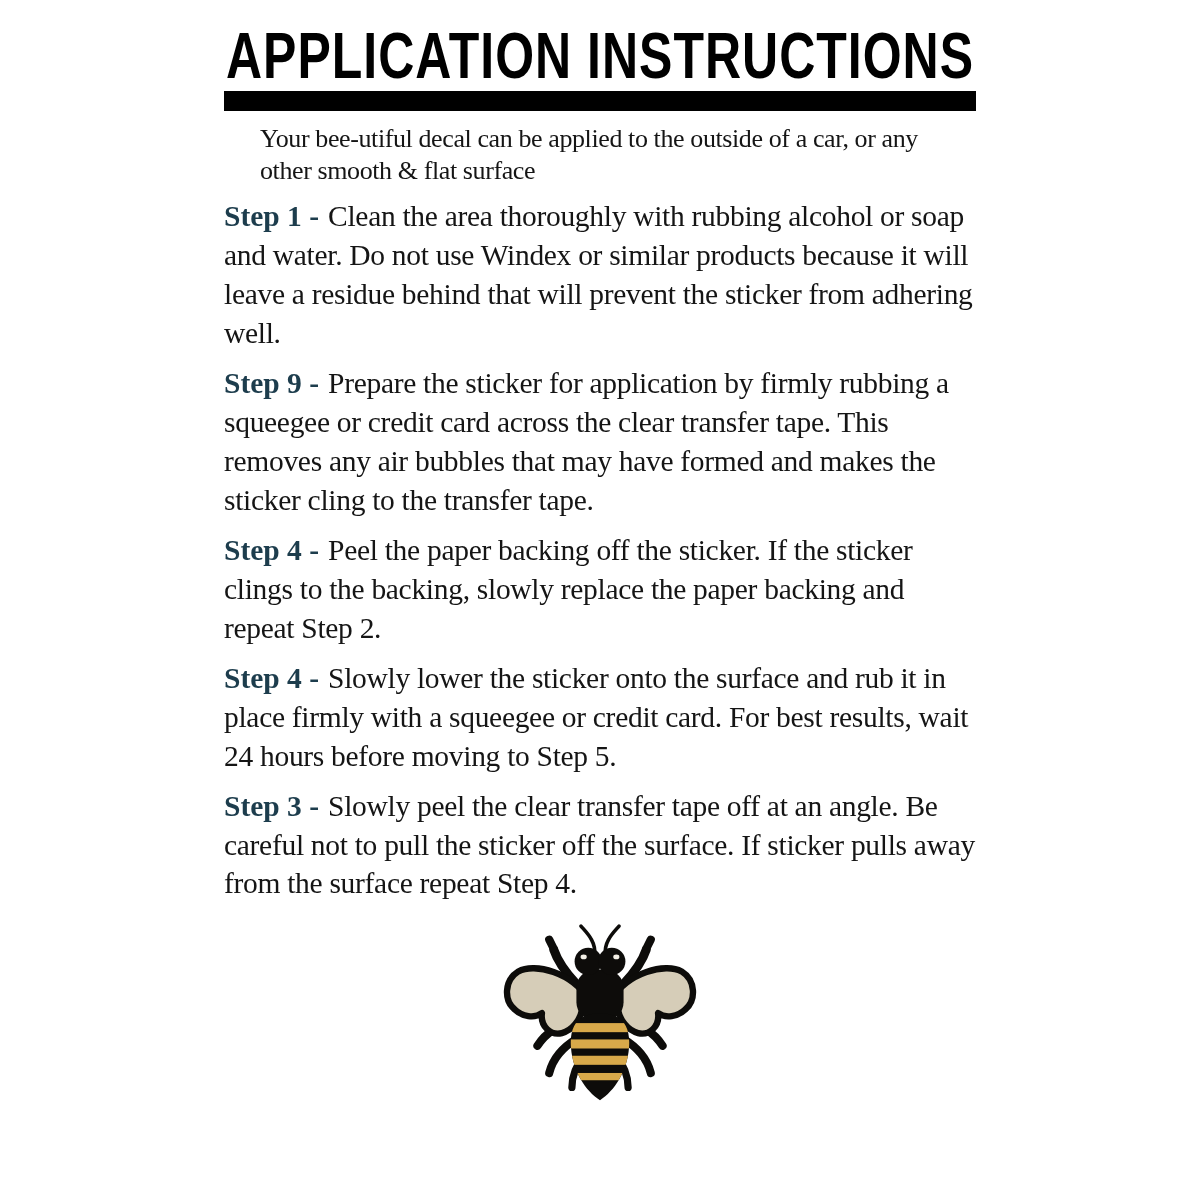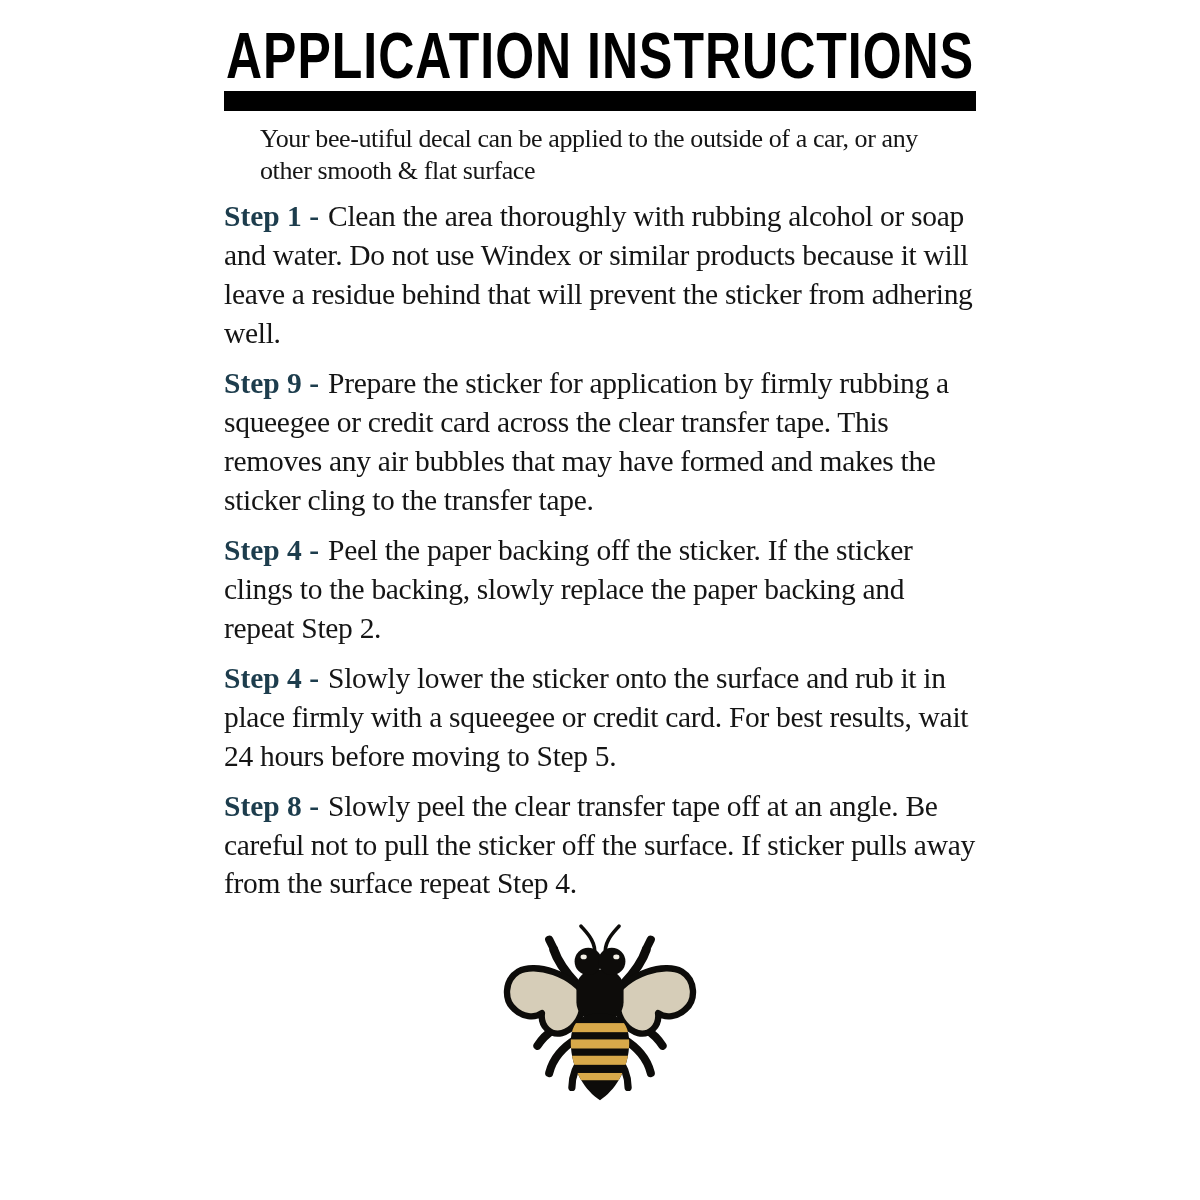--- a/index.html
+++ b/index.html
@@ -98,21 +98,21 @@
 
     <p class="step">
       <span class="step-label">Step 4 -</span><span>Peel the paper backing off the sticker. If the sticker clings to the backing, slowly replace the paper backing and repeat Step 2.</span>
     </p>
 
     <p class="step">
       <span class="step-label">Step 4 -</span><span>Slowly lower the sticker onto the surface and rub it in place firmly with a squeegee or credit card. For best results, wait 24 hours before moving to Step 5.</span>
     </p>
 
     <p class="step">
-      <span class="step-label">Step 8 -</span><span>Slowly peel the clear transfer tape off at an angle. Be careful not to pull the sticker off the surface. If sticker pulls away from the surface repeat Step 4.</span>
+      <span class="step-label">Step 3 -</span><span>Slowly peel the clear transfer tape off at an angle. Be careful not to pull the sticker off the surface. If sticker pulls away from the surface repeat Step 4.</span>
     </p>
 
 
     <div class="bee-wrap">
       <svg viewBox="0 0 220 204" width="200" height="185" aria-hidden="true">
 
         <g stroke="var(--bee_body)" fill="none" stroke-linecap="round">
           <path d="M104,42 C106,27 95,17 89,10" stroke-width="4"></path>
           <path d="M116,42 C114,27 125,17 131,10" stroke-width="4"></path>
 

